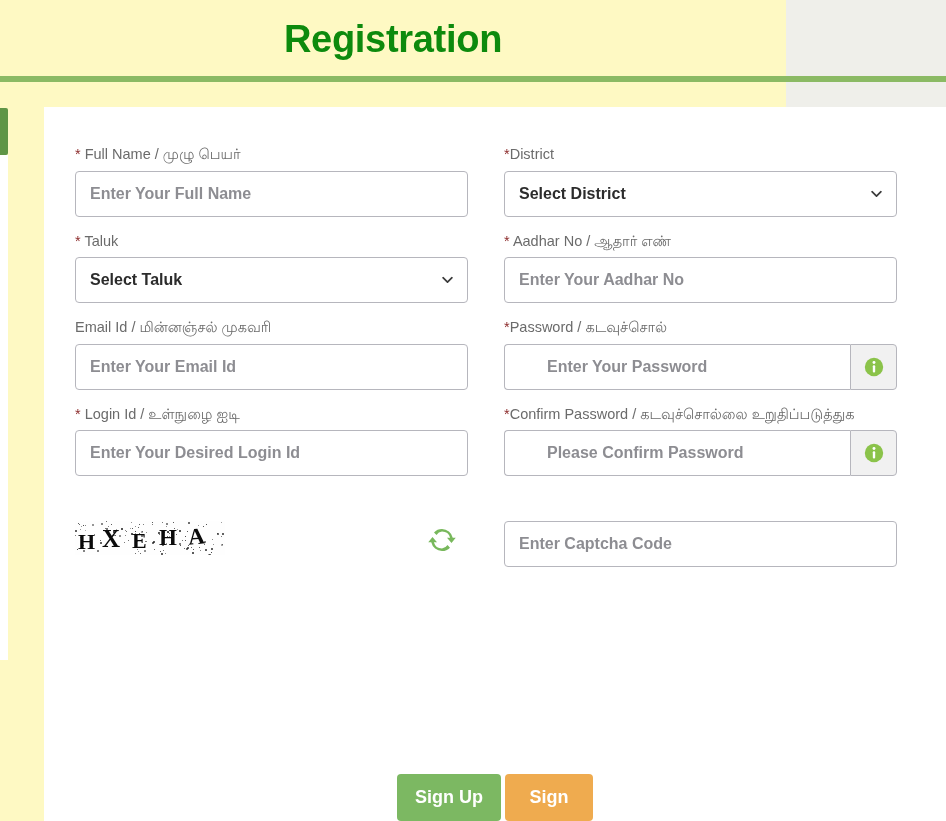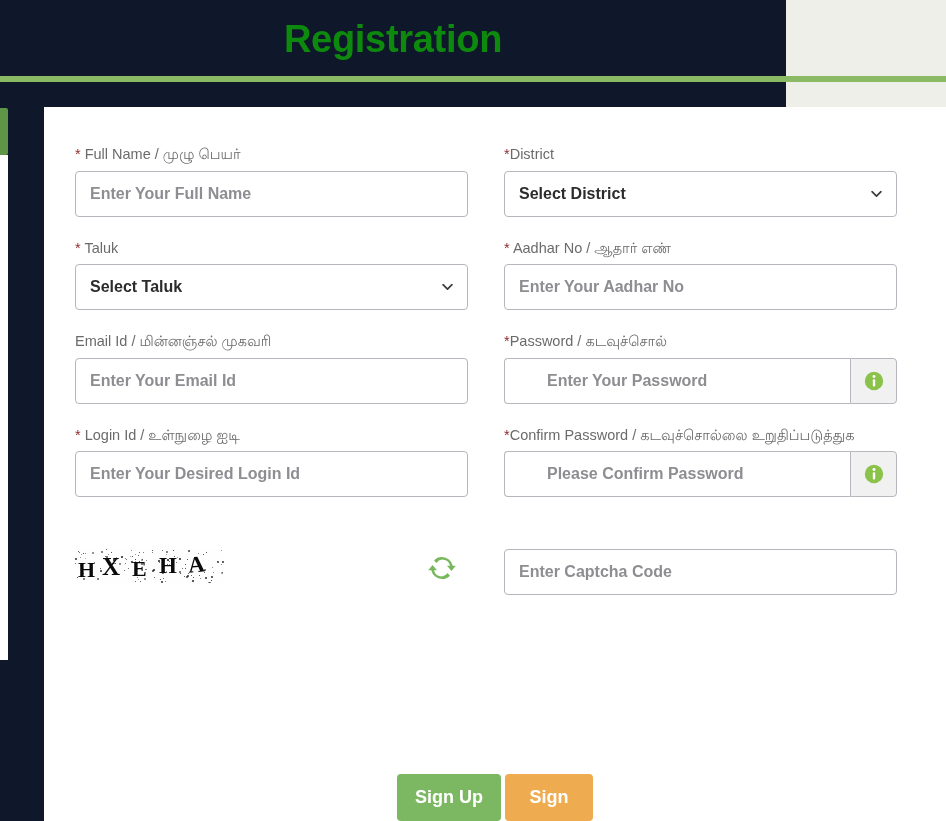--- a/index.html
+++ b/index.html
@@ -3,21 +3,21 @@
 <meta charset="utf-8">
 <style>
   * { box-sizing: border-box; }
   html, body {
     margin: 0; padding: 0;
     width: 946px; height: 821px;
     overflow: hidden;
     background: #efefea;
     font-family: "Liberation Sans", sans-serif;
   }
-  .page { position: relative; width: 786px; height: 821px; background: #0f172a; }
+  .page { position: relative; width: 786px; height: 821px; background: #fef9c3; }
 
   
   .page-title {
     text-align: center;
     font-size: 38px;
     font-weight: bold;
     color: #0d8a0d;
     line-height: 1;
     padding-top: 20px;
     letter-spacing: -0.3px;
@@ -55,21 +55,21 @@
   .form-area {
     position: absolute;
     left: 31px; top: 38px;
     width: 840px;
   }
 
   .cols { display: flex; gap: 36px; }
   .col { width: 393px; }
 
   
-  .field { margin-bottom: 22px; }
+  .field { margin-bottom: 15px; }
   .field.tall { margin-bottom: 0; }
 
   label.flabel {
     display: block;
     font-size: 14.5px;
     color: #6b6b6b;
     line-height: 1.35;
     margin-bottom: 6px;
     white-space: nowrap;
   }

